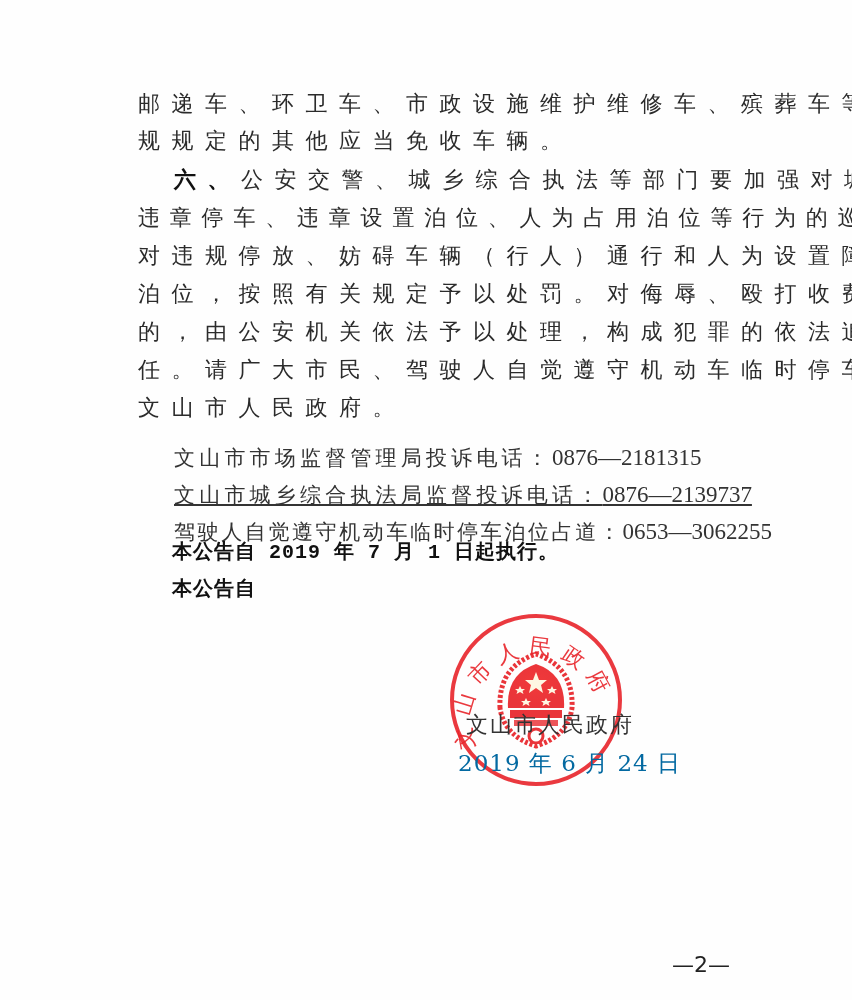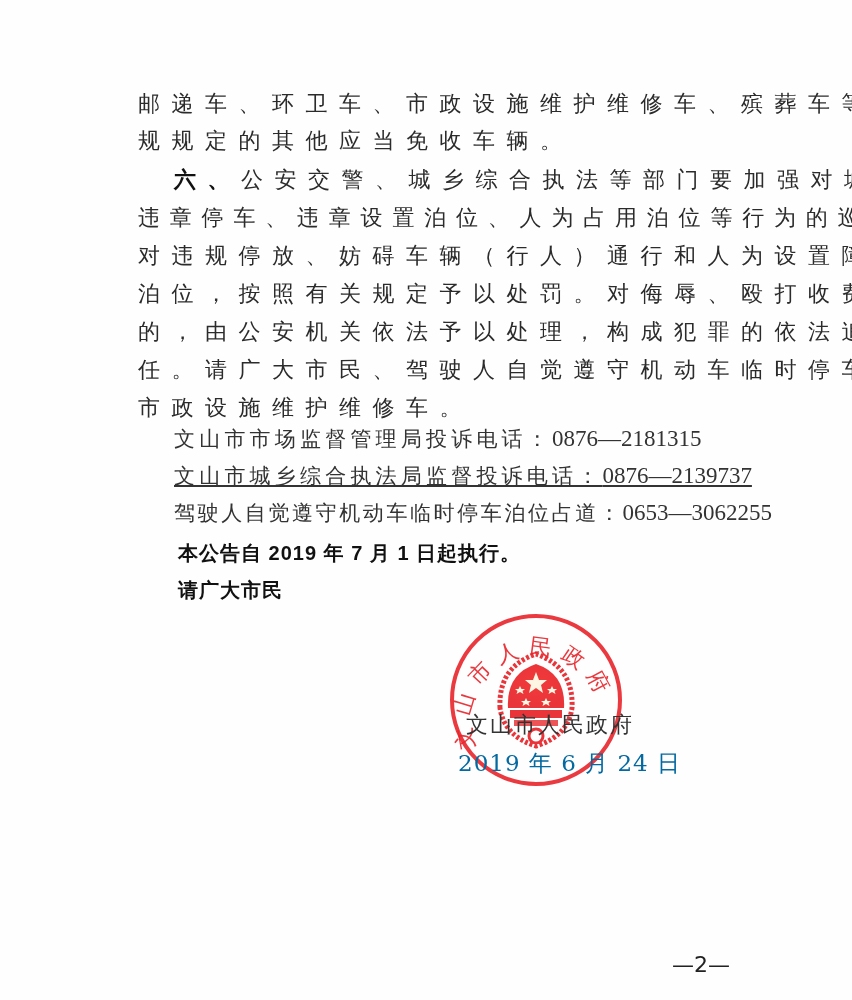--- a/index.html
+++ b/index.html
@@ -2,23 +2,23 @@
 <html><head>
 <meta charset="utf-8">
 <style>
   html,body{margin:0;padding:0;background:#fefefe;}
   body{width:852px;height:1000px;position:relative;overflow:hidden;
        font-family:"DejaVu Serif","Liberation Serif",serif;color:#2b2b2b;}
   .line{position:absolute;left:138px;font-size:22px;letter-spacing:11.5px;white-space:nowrap;line-height:30px;}
   .indent{left:174px;}
   .bold{font-family:"DejaVu Sans","Liberation Sans",sans-serif;font-weight:bold;color:#111;}
   .num{font-family:"Liberation Serif","DejaVu Serif",serif;letter-spacing:0;font-size:23px;}
-  .contact{position:absolute;left:174px;font-size:21px;letter-spacing:4.2px;white-space:nowrap;line-height:23px;color:#333;}
-  .closing{position:absolute;left:178px;font-size:20px;letter-spacing:1px;white-space:nowrap;line-height:30px;color:#111;
-           font-family:Liberation Sans, sans-serif;font-weight:bold;}
+  .contact{position:absolute;left:174px;font-size:21px;letter-spacing:4.2px;white-space:nowrap;line-height:30px;color:#333;margin-top:16px;}
+  .closing{position:absolute;left:172px;font-size:20px;letter-spacing:1px;white-space:nowrap;line-height:30px;color:#111;
+           font-family:Liberation Mono, monospace;font-weight:bold;}
   .stamp{position:absolute;left:448px;top:612px;width:176px;height:176px;}
   .sign{position:absolute;left:466px;top:710px;font-size:22px;letter-spacing:2px;color:#333;white-space:nowrap;}
   .date{position:absolute;left:458px;top:748px;font-size:23px;color:#0369a1;white-space:nowrap;letter-spacing:1px;}
   .pagenum{position:absolute;left:672px;top:952px;font-size:22px;color:#222;font-family:"DejaVu Sans","Liberation Sans",sans-serif;}
 </style>
 </head>
 <body>
 
 <div>
 
@@ -26,34 +26,34 @@
   <div class="line" style="top:126px;">规规定的其他应当免收车辆。</div>
 
   <div class="line indent" style="top:165px;">
     <span class="bold">六、</span><span>公安交警、城乡综合执法等部门要加强对城市道路</span>
   </div>
   <div class="line" style="top:203px;letter-spacing:9.8px;">违章停车、违章设置泊位、人为占用泊位等行为的巡查监管。</div>
   <div class="line" style="top:241px;">对违规停放、妨碍车辆（行人）通行和人为设置障碍物占用</div>
   <div class="line" style="top:279px;">泊位，按照有关规定予以处罚。对侮辱、殴打收费管理人员</div>
   <div class="line" style="top:317px;">的，由公安机关依法予以处理，构成犯罪的依法追究刑事责</div>
   <div class="line" style="top:355px;">任。请广大市民、驾驶人自觉遵守机动车临时停车泊位占道</div>
-  <div class="line" style="top:393px;">市政设施维护维修车。</div>
+  <div class="line" style="top:393px;">文山市人民政府。</div>
 
   <div class="contact" style="top:427px;">
     <span>文山市市场监督管理局投诉电话：</span><span class="num">0876—2181315</span>
   </div>
   <div class="contact" style="top:464px;text-decoration:underline;">
     <span>文山市城乡综合执法局监督投诉电话：</span><span class="num">0876—2139737</span>
   </div>
   <div class="contact" style="top:501px;letter-spacing:2.6px;">
     <span>驾驶人自觉遵守机动车临时停车泊位占道：</span><span class="num">0653—3062255</span>
   </div>
 
   <div class="closing" style="top:538px;">本公告自 2019 年 7 月 1 日起执行。</div>
-  <div class="closing" style="top:575px;">请广大市民</div>
+  <div class="closing" style="top:575px;">本公告自</div>
 
   <svg class="stamp" viewBox="0 0 176 176">
     <defs>
       <path id="arcpath" d="M 30 140 A 66 66 0 1 1 146 140"></path>
       <radialGradient id="emb" cx="50%" cy="45%" r="55%">
         <stop offset="0%" stop-color="#f02a2a"></stop>
         <stop offset="100%" stop-color="#e8242a"></stop>
       </radialGradient>
     </defs>
     <circle cx="88" cy="88" r="84" fill="none" stroke="#e8242a" stroke-width="4" opacity="0.9"></circle>

